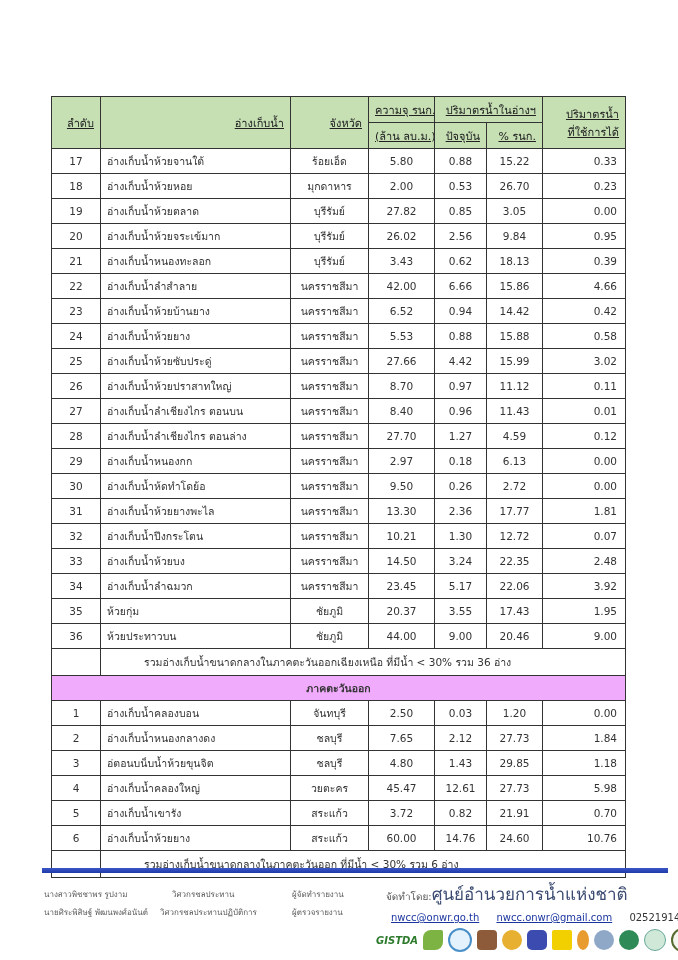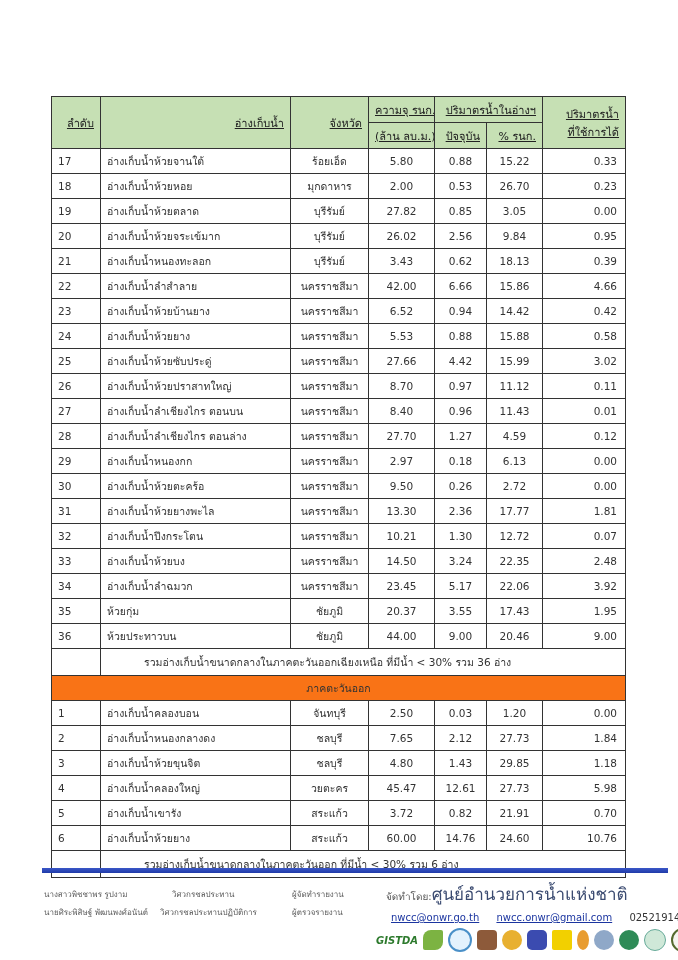--- a/index.html
+++ b/index.html
@@ -2,26 +2,26 @@
 <html><head>
 <meta charset="utf-8">
 <style>
   html, body { margin:0; padding:0; }
   body { width:678px; height:960px; background:#ffffff; position:relative; overflow:hidden;
          font-family:"DejaVu Sans", sans-serif; color:#333; }
   .tbl { position:absolute; left:51px; top:96px; width:574px; border-collapse:collapse; table-layout:fixed; font-size:10.5px; }
   .tbl td, .tbl th { border:1px solid #333; padding:0 6px; height:24px; white-space:nowrap; overflow:hidden; }
   .tbl th { background:#c6e0b4; font-weight:normal; color:#222; font-size:11px; text-align:right;text-decoration:underline; }
   .tbl .hdr-tall { height:25px; }
-  .c-no { text-align:left; }
+  .c-no { text-align:center; }
   .c-prov { text-align:center; }
   .c-num { text-align:center; }
   .c-last { text-align:right; padding-right:8px !important; }
   .summary td { height:26px;padding-left:43px; }
-  .region td { background:#f97316; text-align:center; font-weight:normal; height:24px; color:#333; }
+  .region td { background:#f0abfc; text-align:center; font-weight:bold; height:24px; color:#333; }
   .bluebar { position:absolute; left:42px; top:868px; width:626px; height:5px; background:linear-gradient(#3a57c8,#1f3aa8); }
   .foot-sign { position:absolute; left:44px; font-size:8px; color:#555; }
   .org { position:absolute; left:386px; top:880px; font-size:17px; color:#3a4a70; white-space:nowrap; }
   .org small { font-size:10px; color:#555; }
   .contacts { position:absolute; left:391px; top:912px; font-size:10px; white-space:nowrap; }
   .contacts a { color:#1b35a0; text-decoration:underline; margin-right:14px; }
   .contacts span { color:#333; }
   .logos { position:absolute; left:376px; top:928px; display:flex; gap:5px; align-items:center; }
   .logo { width:20px; height:20px; border-radius:50%; display:inline-block; }
   .logo-text { font-style:italic; font-weight:bold; color:#2d7a2d; font-size:10px; }
@@ -170,21 +170,21 @@
         <td class="c-no">29</td>
         <td>อ่างเก็บน้ำหนองกก</td>
         <td class="c-prov">นครราชสีมา</td>
         <td class="c-num">2.97</td>
         <td class="c-num">0.18</td>
         <td class="c-num">6.13</td>
         <td class="c-last">0.00</td>
       </tr>
       <tr>
         <td class="c-no">30</td>
-        <td>อ่างเก็บน้ำห้วยตะคร้อ</td>
+        <td>อ่างเก็บน้ำห้ดทำโดย้อ</td>
         <td class="c-prov">นครราชสีมา</td>
         <td class="c-num">9.50</td>
         <td class="c-num">0.26</td>
         <td class="c-num">2.72</td>
         <td class="c-last">0.00</td>
       </tr>
       <tr>
         <td class="c-no">31</td>
         <td>อ่างเก็บน้ำห้วยยางพะไล</td>
         <td class="c-prov">นครราชสีมา</td>
@@ -262,21 +262,21 @@
         <td class="c-no">2</td>
         <td>อ่างเก็บน้ำหนองกลางดง</td>
         <td class="c-prov">ชลบุรี</td>
         <td class="c-num">7.65</td>
         <td class="c-num">2.12</td>
         <td class="c-num">27.73</td>
         <td class="c-last">1.84</td>
       </tr>
       <tr>
         <td class="c-no">3</td>
-        <td>อ่างเก็บน้ำห้วยขุนจิต</td>
+        <td>อ่ตอนบน็บน้ำห้วยขุนจิต</td>
         <td class="c-prov">ชลบุรี</td>
         <td class="c-num">4.80</td>
         <td class="c-num">1.43</td>
         <td class="c-num">29.85</td>
         <td class="c-last">1.18</td>
       </tr>
       <tr>
         <td class="c-no">4</td>
         <td>อ่างเก็บน้ำคลองใหญ่</td>
         <td class="c-prov">วยตะคร</td>

